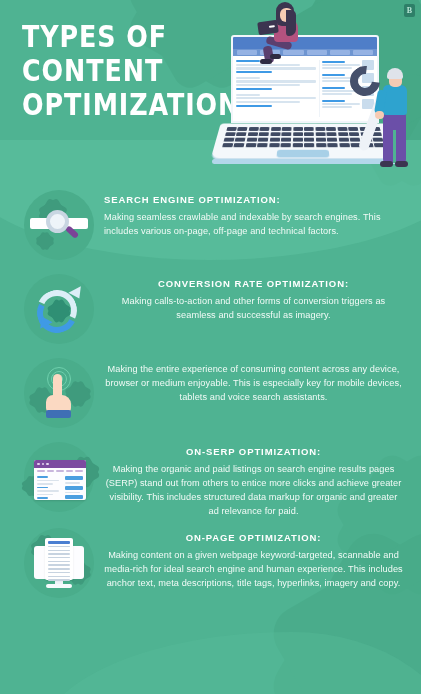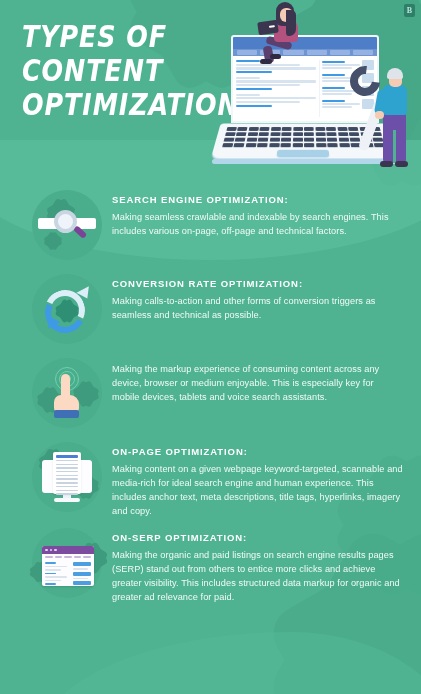--- a/index.html
+++ b/index.html
@@ -81,21 +81,20 @@
     line-height: 1;
     font-family: "Liberation Serif", serif;
     z-index: 40;
   }
 
   
   .header {
     position: relative;
     height: 186px;
     z-index: 10;
-    font-style: italic;
   }
 
   .title {
     position: absolute;
     left: 22px;
     top: 20px;
     width: 190px;
     color: #ffffff;
     font-family: "Liberation Sans Narrow", "DejaVu Sans Condensed", "Liberation Sans", sans-serif;
     font-weight: bold;
@@ -192,24 +191,24 @@
     position:absolute; left:-12px; top:-2px; width:30px; height:30px;
     border:8px solid #46506b; border-radius:50%;
     border-right-color: transparent; transform: rotate(-38deg);
   }
   .wrench-handle {
     position:absolute; left:6px; top:22px; width:10px; height:62px;
     background:#eef2f7; border-radius:5px; transform: rotate(20deg);
   }
 
   
-  .sections { position: relative; z-index: 12; padding: 0 0 8px 12px; }
+  .sections { position: relative; z-index: 12; padding: 0 0 8px 4px; }
 
   .section { position: relative; display: flex; align-items: flex-start; padding: 0 18px 0 16px; }
-  .section + .section { margin-top: 6px; }
+  .section + .section { margin-top: 6px; text-align: center; }
 
   .icon-wrap {
     flex: 0 0 78px;
     height: 78px;
     position: relative;
   }
   .icon-circle {
     position: absolute;
     left: 4px; top: 4px;
     width: 70px; height: 70px;
@@ -534,40 +533,86 @@
         <div class="icon-art">
           <div class="loop-top"></div>
           <div class="loop-bot"></div>
           <div class="loop-arrow1"></div>
           <div class="loop-arrow2"></div>
           <div class="deco-gear loop-gear"></div>
         </div>
       </div>
       <div class="text-col">
         <div class="sec-title">Conversion Rate Optimization:</div>
-        <div class="sec-body">Making calls-to-action and other forms of conversion triggers as seamless and technical as possible.</div>
+        <div class="sec-body">Making calls-to-action and other forms of conversion triggers as seamless and successful as imagery.</div>
       </div>
     </div>
 
     <div class="section">
       <div class="icon-wrap">
         <div class="icon-circle"></div>
         <div class="icon-art">
           <div class="deco-gear g3a"></div>
           <div class="deco-gear g3b"></div>
           <div class="ripple rip1"></div>
           <div class="ripple rip2"></div>
           <div class="ripple rip3"></div>
           <div class="finger"></div>
           <div class="fist"></div>
           <div class="cuff"></div>
         </div>
       </div>
       <div class="text-col">
-        <div class="sec-body">Making the markup experience of consuming content across any device, browser or medium enjoyable. This is especially key for mobile devices, tablets and voice search assistants.</div>
+        <div class="sec-body">Making the entire experience of consuming content across any device, browser or medium enjoyable. This is especially key for mobile devices, tablets and voice search assistants.</div>
+      </div>
+    </div>
+
+    <div class="section">
+      <div class="icon-wrap">
+        <div class="icon-circle"></div>
+        <div class="icon-art">
+          <div class="deco-gear g4a"></div>
+          <div class="deco-gear g4b"></div>
+          <div class="win">
+            <div class="win-bar">
+                <i></i>
+                <i></i>
+                <i></i>
+              </div>
+            <div class="win-nav">
+                <i></i>
+                <i></i>
+                <i></i>
+                <i></i>
+                <i></i>
+              </div>
+            <div class="win-body">
+              <div class="win-main">
+                <div class="wbar b w40"></div>
+                  <div class="wbar w85"></div>
+                  <div class="wbar w60"></div>
+                <div class="wbar b w40"></div>
+                  <div class="wbar w85"></div>
+                  <div class="wbar w60"></div>
+                <div class="wbar b w40"></div>
+              </div>
+              <div class="win-side">
+                <div class="wblock"></div>
+                  <div class="wbar w85"></div>
+                <div class="wblock"></div>
+                  <div class="wbar w85"></div>
+                <div class="wblock"></div>
+              </div>
+            </div>
+          </div>
+        </div>
+      </div>
+      <div class="text-col">
+        <div class="sec-title">On-SERP Optimization:</div>
+        <div class="sec-body">Making the organic and paid listings on search engine results pages (SERP) stand out from others to entice more clicks and achieve greater visibility. This includes structured data markup for organic and greater ad relevance for paid.</div>
       </div>
     </div>
 
     <div class="section">
       <div class="icon-wrap">
         <div class="icon-circle"></div>
         <div class="icon-art">
           <div class="deco-gear g5a"></div>
           <div class="deco-gear g5b"></div>
           <div class="mon-left"></div>
@@ -589,60 +634,14 @@
             <div class="doc-line"></div>
           </div>
         </div>
       </div>
       <div class="text-col">
         <div class="sec-title">On-Page Optimization:</div>
         <div class="sec-body">Making content on a given webpage keyword-targeted, scannable and media-rich for ideal search engine and human experience. This includes anchor text, meta descriptions, title tags, hyperlinks, imagery and copy.</div>
       </div>
     </div>
 
-    <div class="section">
-      <div class="icon-wrap">
-        <div class="icon-circle"></div>
-        <div class="icon-art">
-          <div class="deco-gear g4a"></div>
-          <div class="deco-gear g4b"></div>
-          <div class="win">
-            <div class="win-bar">
-                <i></i>
-                <i></i>
-                <i></i>
-              </div>
-            <div class="win-nav">
-                <i></i>
-                <i></i>
-                <i></i>
-                <i></i>
-                <i></i>
-              </div>
-            <div class="win-body">
-              <div class="win-main">
-                <div class="wbar b w40"></div>
-                  <div class="wbar w85"></div>
-                  <div class="wbar w60"></div>
-                <div class="wbar b w40"></div>
-                  <div class="wbar w85"></div>
-                  <div class="wbar w60"></div>
-                <div class="wbar b w40"></div>
-              </div>
-              <div class="win-side">
-                <div class="wblock"></div>
-                  <div class="wbar w85"></div>
-                <div class="wblock"></div>
-                  <div class="wbar w85"></div>
-                <div class="wblock"></div>
-              </div>
-            </div>
-          </div>
-        </div>
-      </div>
-      <div class="text-col">
-        <div class="sec-title">On-SERP Optimization:</div>
-        <div class="sec-body">Making the organic and paid listings on search engine results pages (SERP) stand out from others to entice more clicks and achieve greater visibility. This includes structured data markup for organic and greater ad relevance for paid.</div>
-      </div>
-    </div>
-
   </div>
 </div>
 
 </body></html>

